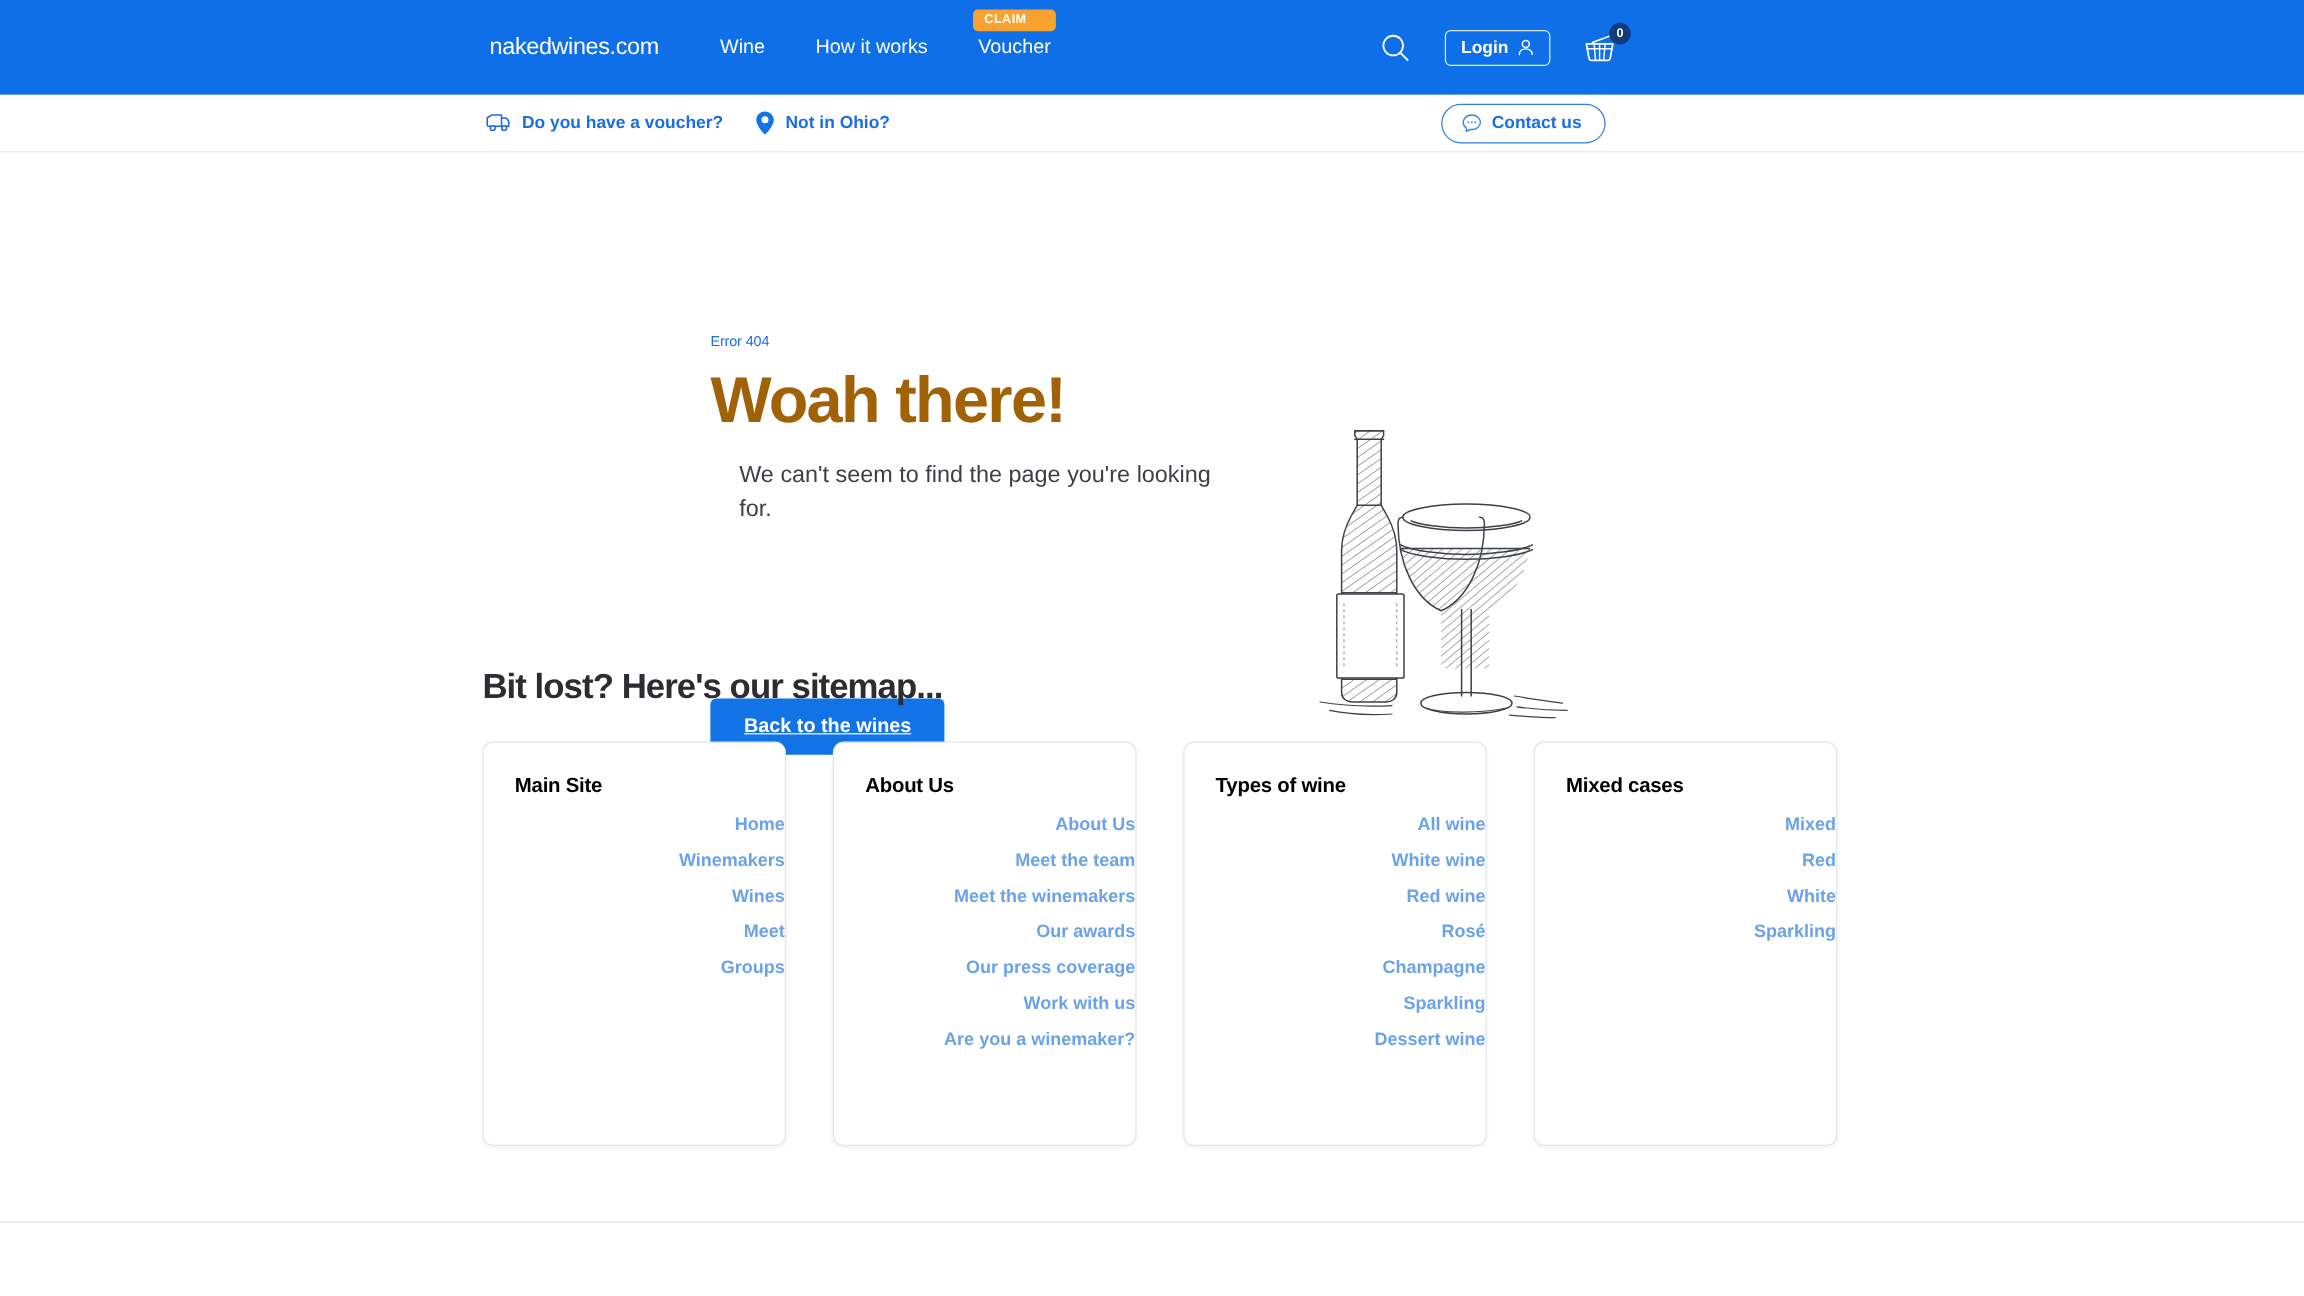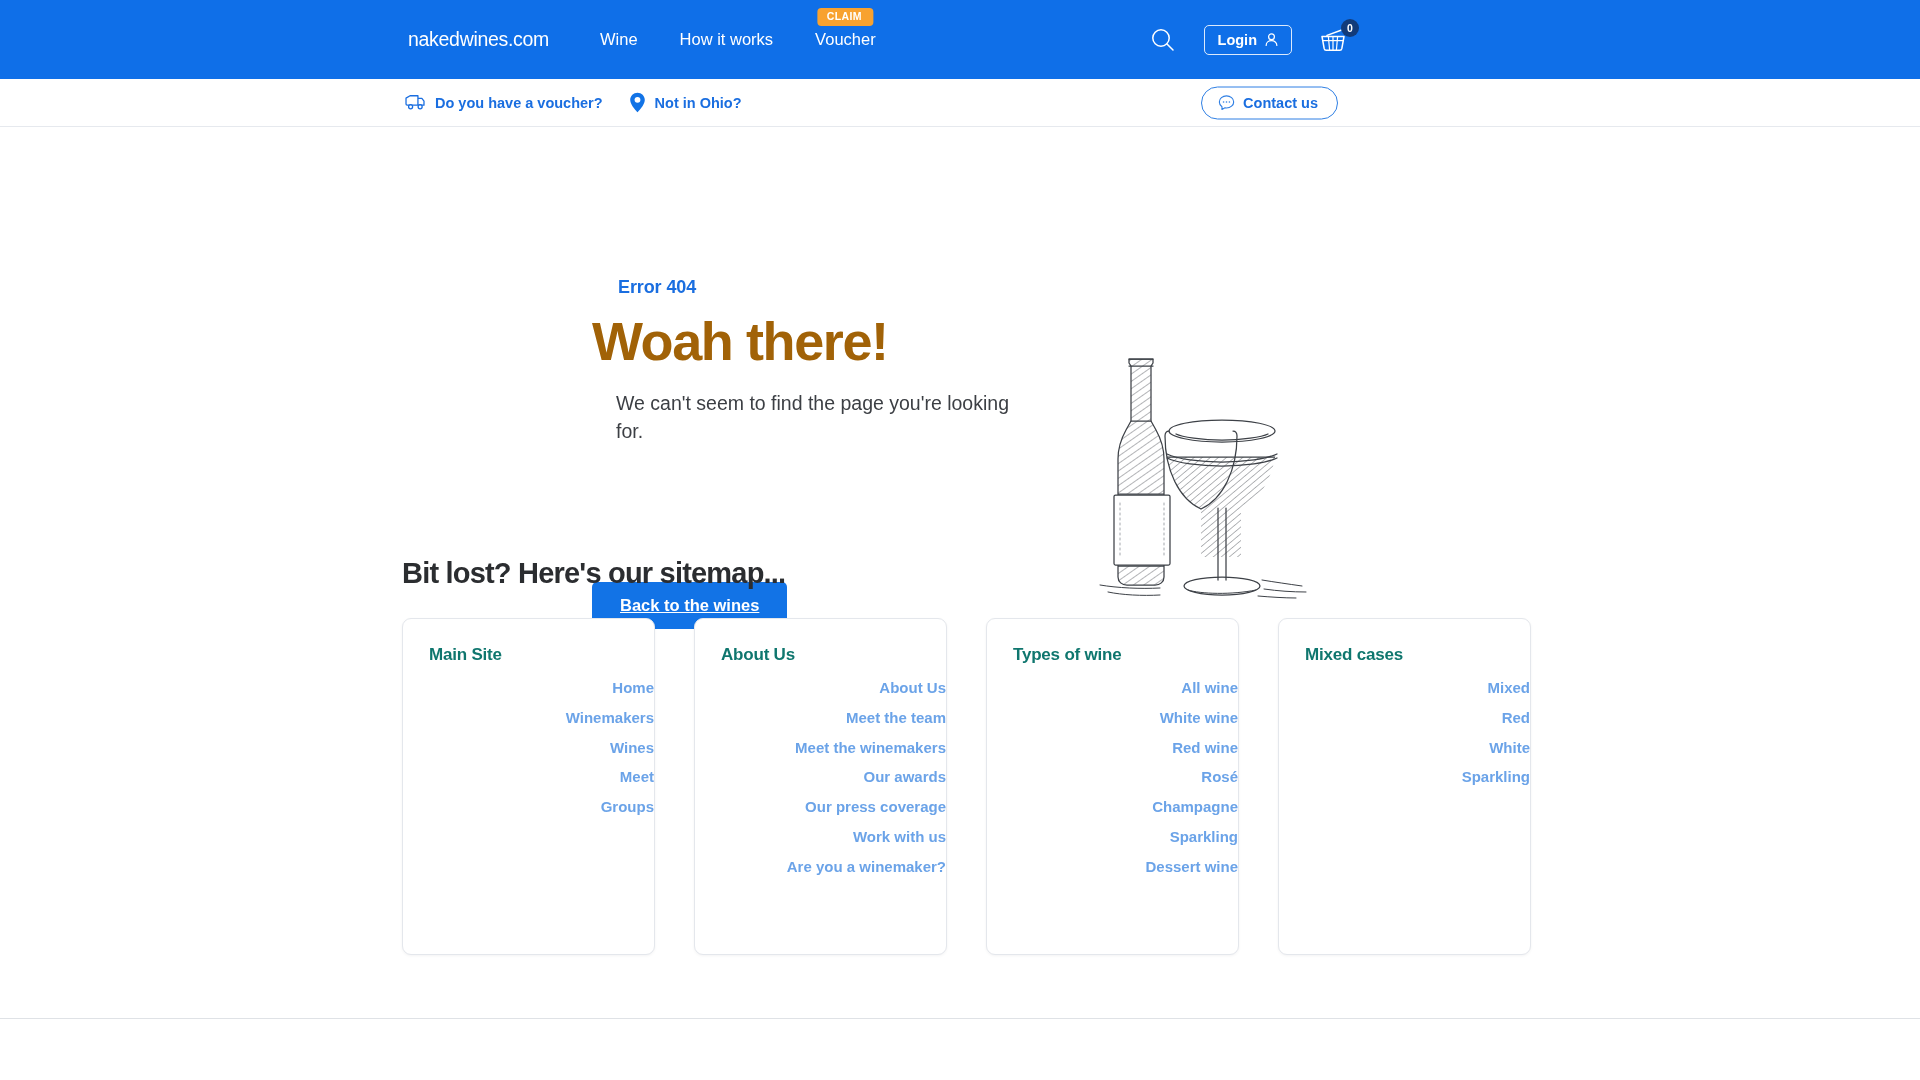--- a/index.html
+++ b/index.html
@@ -53,21 +53,21 @@
   .claim-badge {
     position: absolute;
     top: 8px;
     left: 50%;
     transform: translateX(-50%);
     background: #f8a230;
     color: #ffffff;
     font-size: 10.5px;
     font-weight: 700;
     letter-spacing: 0.4px;
-    padding: 3px 11px 3px 9px;
+    padding: 3px 24px 3px 9px;
     border-radius: 4px;
     line-height: 1.1;
   }
   .header-right {
     position: absolute;
     right: 0;
     top: 0;
     height: 79px;
     display: flex;
     align-items: center;
@@ -169,25 +169,24 @@
     height: 430px;
   }
   .hero-text {
     position: absolute;
     left: 592px;
     top: 150px;
     width: 440px;
   }
   .error-code {
     color: #1a6ee0;
-    font-size: 18px;
-    font-weight: 700;
+    font-size: 12px;
+    font-weight: 400;
     letter-spacing: -0.1px;
     margin-bottom: 14px;
-    margin-left: 26px;
   }
   .hero-title {
     color: #a16207;
     font-size: 54px;
     font-weight: 700;
     letter-spacing: -1.4px;
     line-height: 1.08;
     margin-bottom: 20px;
   }
   .hero-sub {
@@ -247,21 +246,21 @@
   .card {
     width: 253px;
     height: 337px;
     background: #ffffff;
     border: 1px solid #e4e7ec;
     border-radius: 9px;
     box-shadow: 0 1px 3px rgba(16,24,40,0.05);
     padding: 26px 0 0 26px;
   }
   .card-title {
-    color: #0f766e;
+    color: #000000;
     font-size: 17px;
     font-weight: 700;
     letter-spacing: -0.2px;
     margin-bottom: 14px;
     white-space: nowrap;
   }
   .card-links {
     display: flex;
     flex-direction: column;
     gap: 11px;

